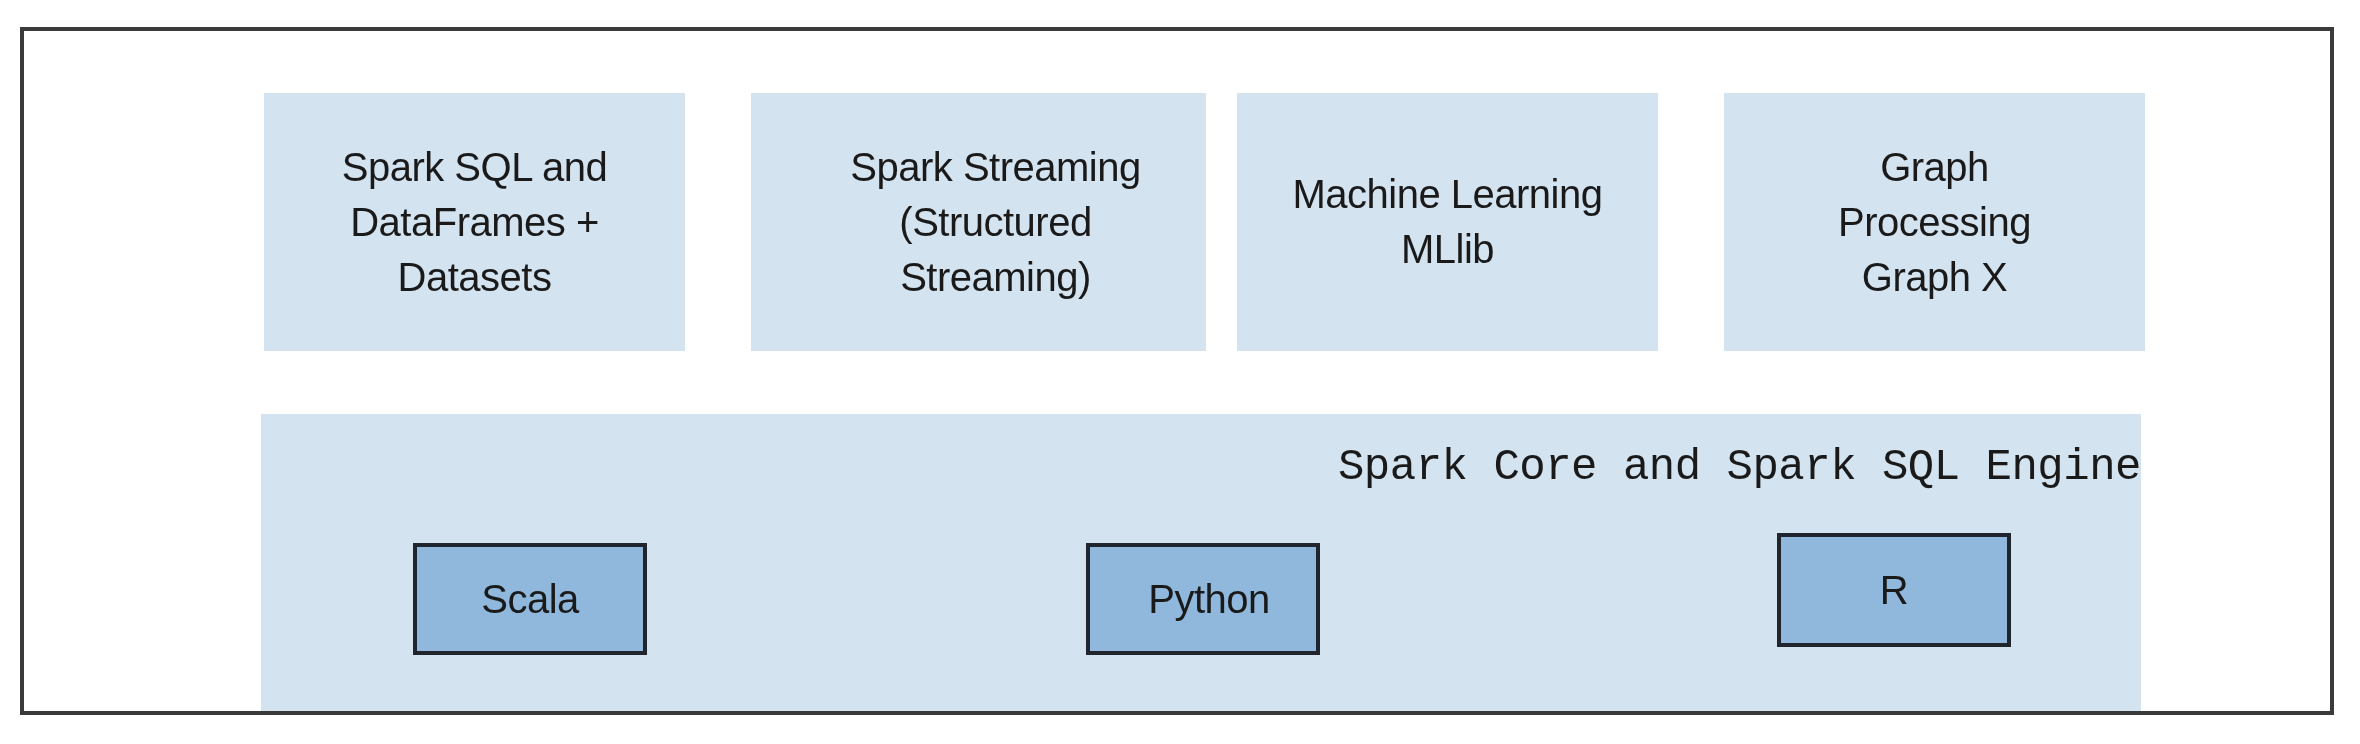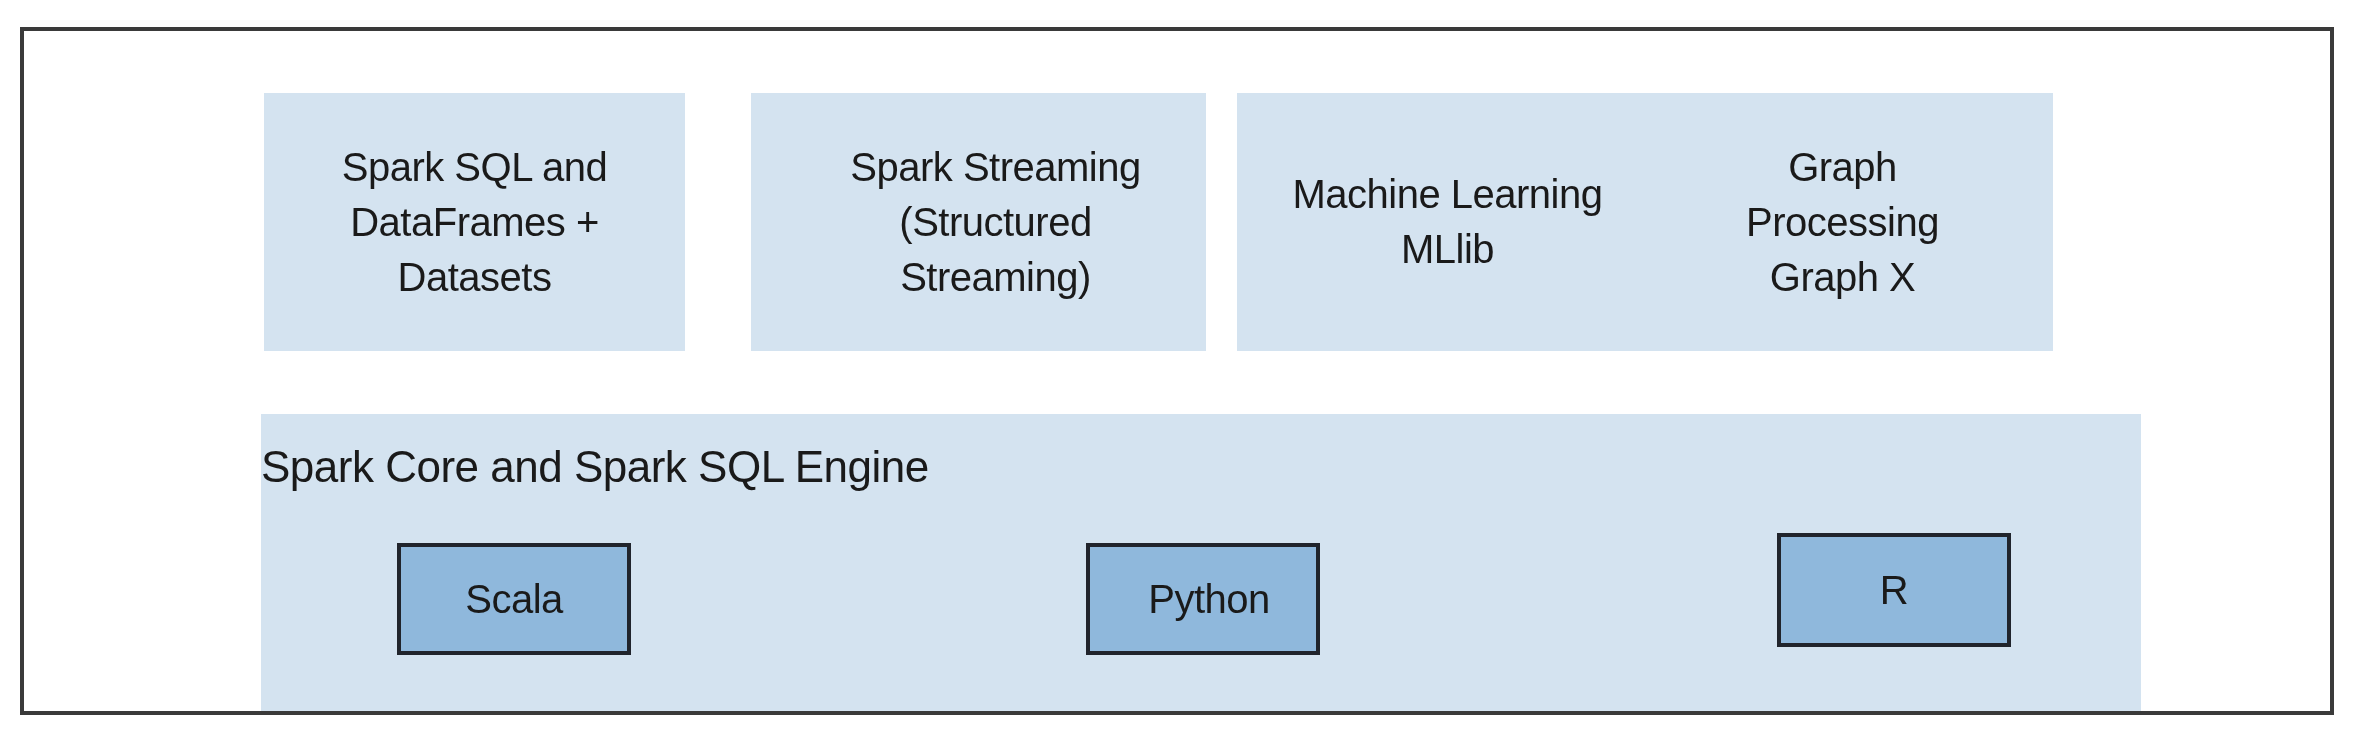--- a/index.html
+++ b/index.html
@@ -39,58 +39,59 @@
   .comp-label {
     white-space: pre-line;
     font-size: 40px;
     line-height: 55px;
     letter-spacing: -0.5px;
     color: var(--text, #1a1a1a);
   }
   #comp-spark-sql      { left: 240px; }
   #comp-spark-streaming{ left: 727px; padding-left: 34px; }
   #comp-machine-learning{ left: 1213px; }
-  #comp-graph-processing{ left: 1608px; justify-content: center; }
+  #comp-graph-processing{ left: 1700px; justify-content: center; }
 
   #core-band {
     position: absolute;
     left: 237px;
     top: 383px;
     width: 1880px;
     height: 297px;
     background: var(--component-fill, #d4e3f0);
   }
   #core-title {
     position: absolute;
     left: 0;
     top: 28px;
     width: 100%;
-    text-align: left;
+    text-align: right;
     font-size: 44px;
     letter-spacing: -0.5px;
     color: var(--text, #1a1a1a);
+    font-family: Liberation Mono, monospace;
   }
   .lang-box {
     position: absolute;
     top: 129px;
     width: 234px;
     height: 112px;
     background: var(--language-fill, #8fb8dc);
     border: 4px solid var(--language-border, #20242c);
     box-sizing: border-box;
     display: flex;
     align-items: center;
     justify-content: center;
   }
   .lang-label {
     font-size: 40px;
     letter-spacing: -0.5px;
     color: var(--text, #1a1a1a);
   }
-  #lang-scala  { left: 136px; }
+  #lang-scala  { left: 152px; }
   #lang-sql    { left: 480px; }
   #lang-python { left: 825px; padding-left: 12px; }
   #lang-java   { left: 1168px; }
   #lang-r      { left: 1516px; top: 119px; height: 114px; }
 </style>
 </head>
 <body>
 
 <div id="canvas">
   <div id="frame">

